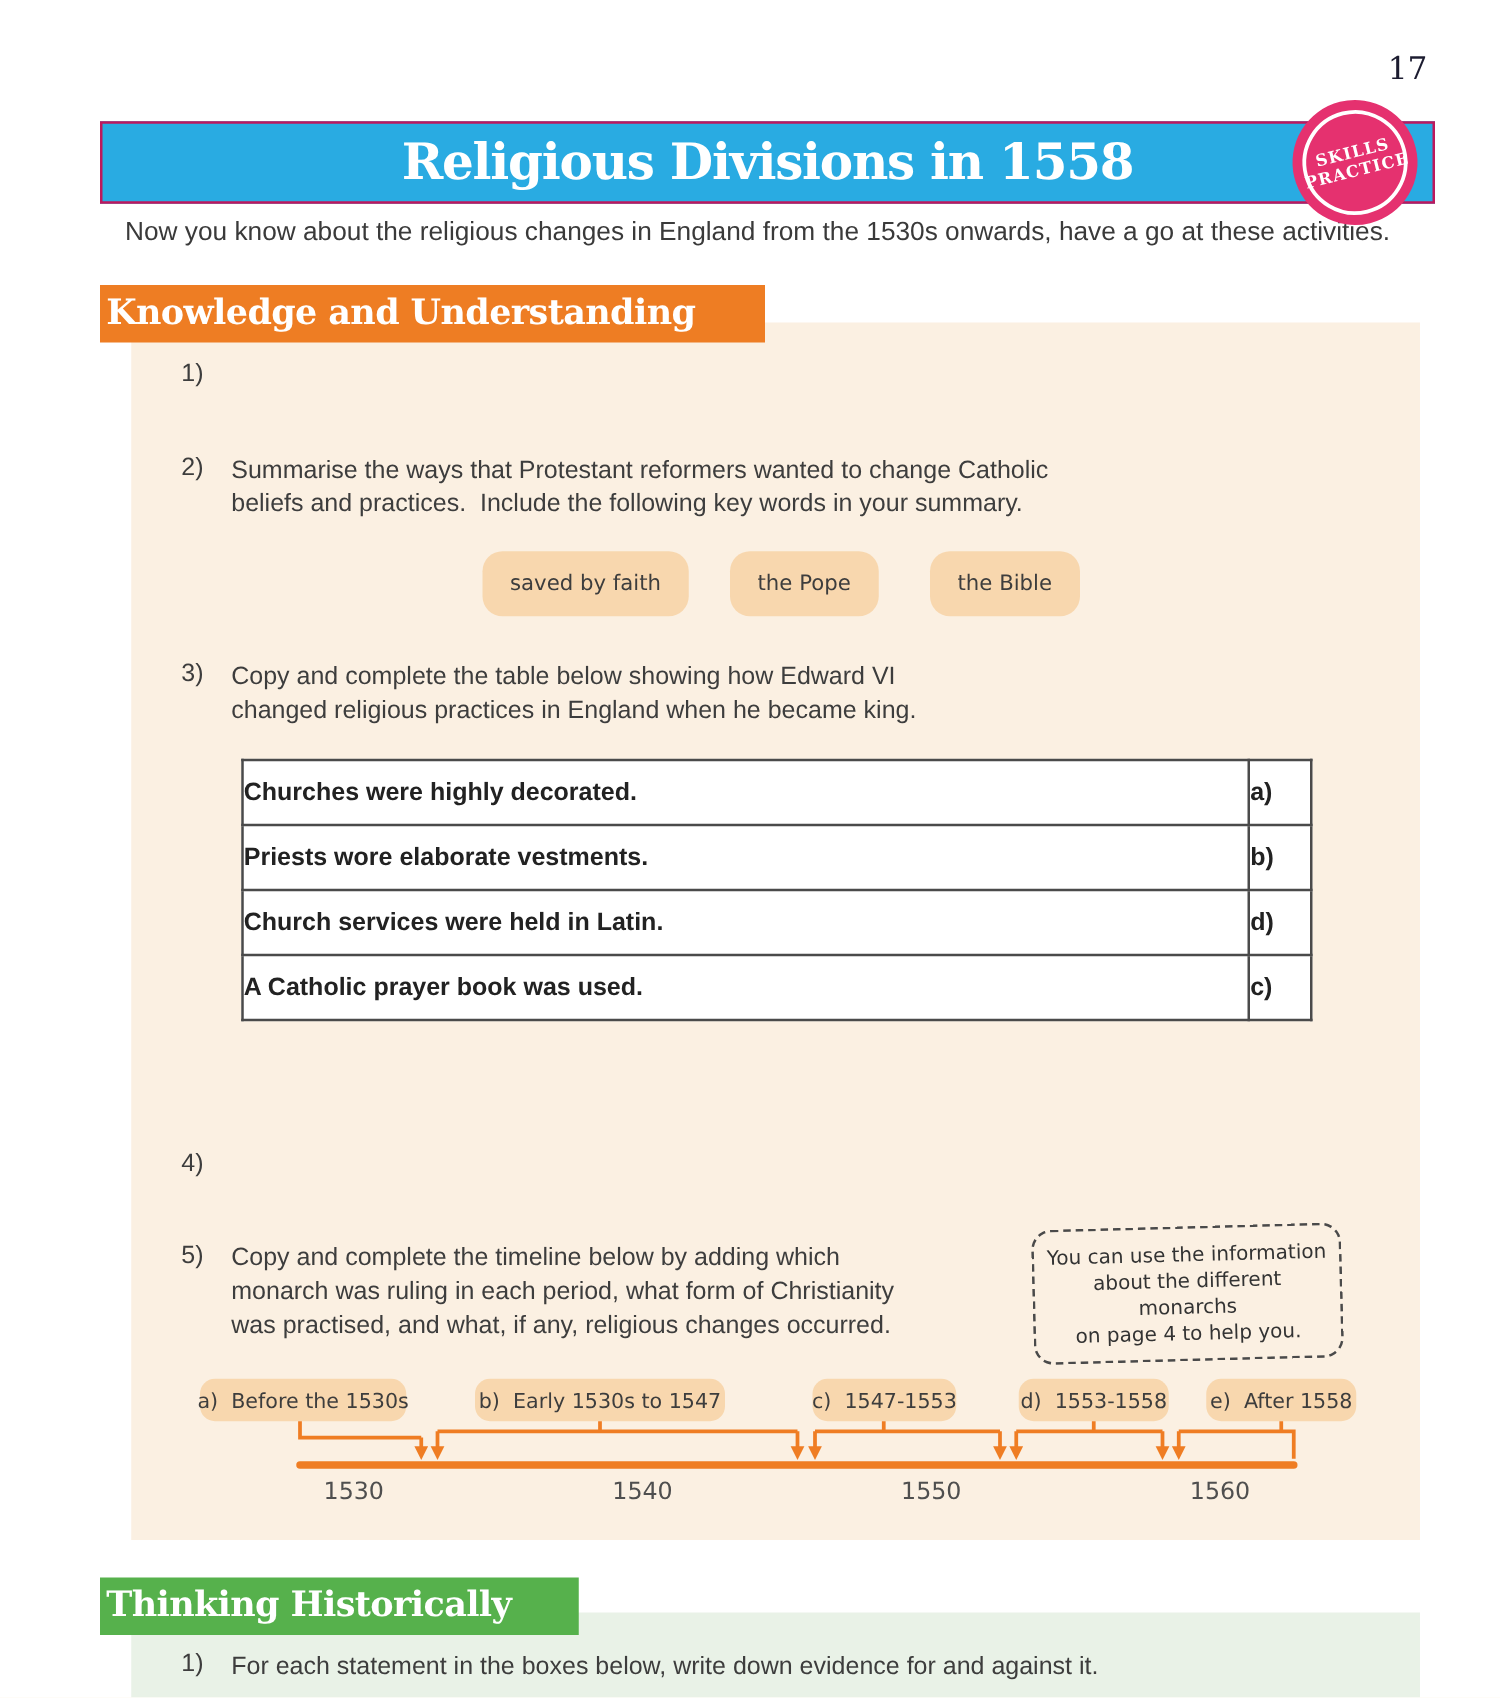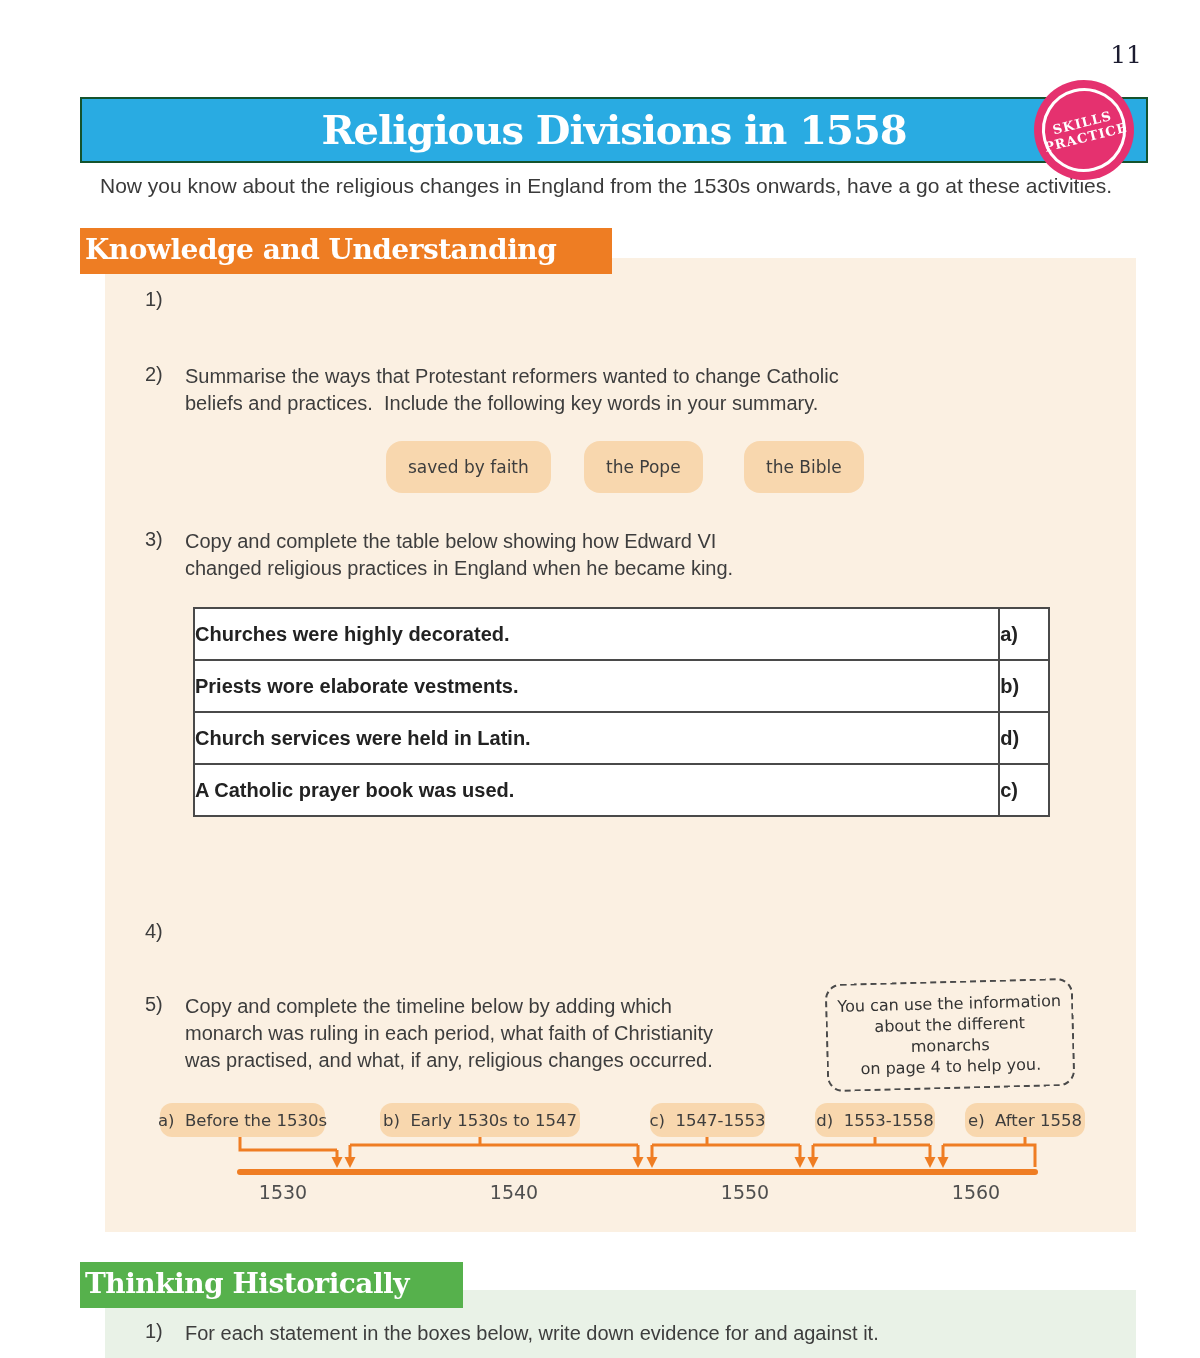--- a/index.html
+++ b/index.html
@@ -16,21 +16,21 @@
   .page-number {
     position: absolute; top: 40px; right: 58px;
     font-family: "DejaVu Serif", serif;
     font-size: 25px; color: #1c1c30;
   }
   
   .banner {
     position: absolute; left: 80px; top: 97px;
     width: 1068px; height: 66px;
     background: #29abe2;
-    border: 2px solid #14532d;
+    border: 2px solid #be185d;
   }
   .banner-title {
     width: 100%; height: 62px; line-height: 62px;
     text-align: center;
     font-family: "DejaVu Serif", serif;
     font-weight: bold; font-size: 40px; color: #ffffff;
     letter-spacing: -1px;
   }
   
   .stamp {
@@ -159,21 +159,21 @@
   .yr {
     font-family: cursive, "DejaVu Sans", sans-serif;
     font-size: 19px; fill: #4f4f4f;
   }
 </style>
 </head>
 <body>
 
 <div class="page">
 
-  <div class="page-number">11</div>
+  <div class="page-number">17</div>
 
   <div class="banner">
     <div class="banner-title">Religious Divisions in 1558</div>
   </div>
   <div class="stamp">
     <span>SKILLS</span>
     <span>PRACTICE</span>
   </div>
 
   <div class="intro">Now you know about the religious changes in England from the 1530s onwards, have a go at these activities.</div>
@@ -213,21 +213,21 @@
       <td>A Catholic prayer book was used.</td>
       <td>c)</td>
     </tr>
   </tbody>
     </table>
 
   <div class="q-num" style="top:920px">4)</div>
 
   <div class="q-num" style="top:993px">5)</div>
   <div class="q-text" style="top:993px; width:620px">Copy and complete the timeline below by adding which
-monarch was ruling in each period, what faith of Christianity
+monarch was ruling in each period, what form of Christianity
 was practised, and what, if any, religious changes occurred.</div>
 
   <div class="hint">You can use the information
 about the different monarchs
 on page 4 to help you.</div>
 
   <div class="tl-label tl-a">a)  Before the 1530s</div>
   <div class="tl-label tl-b">b)  Early 1530s to 1547</div>
   <div class="tl-label tl-c">c)  1547-1553</div>
   <div class="tl-label tl-d">d)  1553-1558</div>

